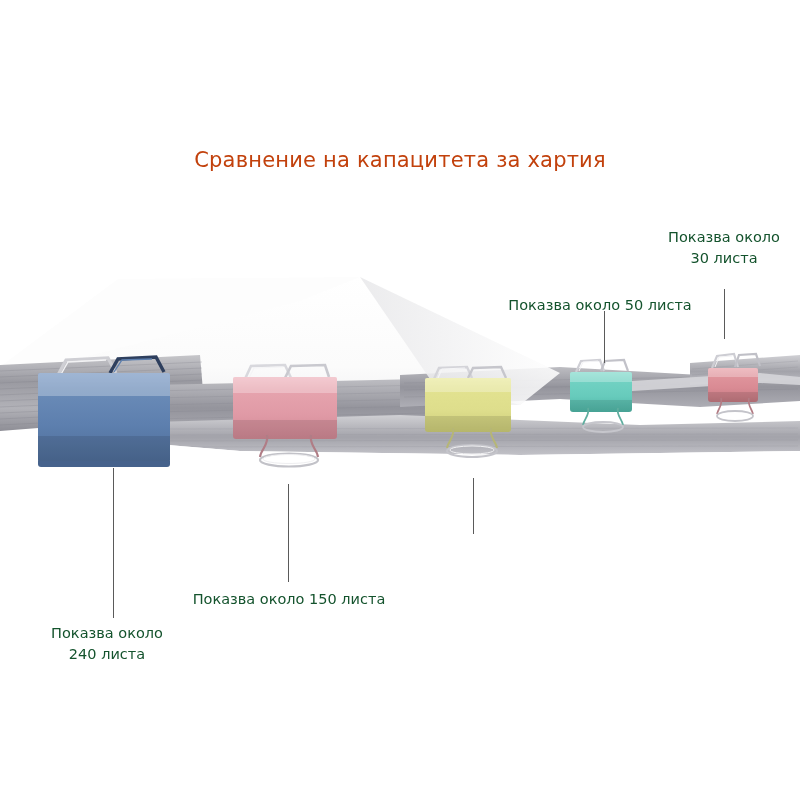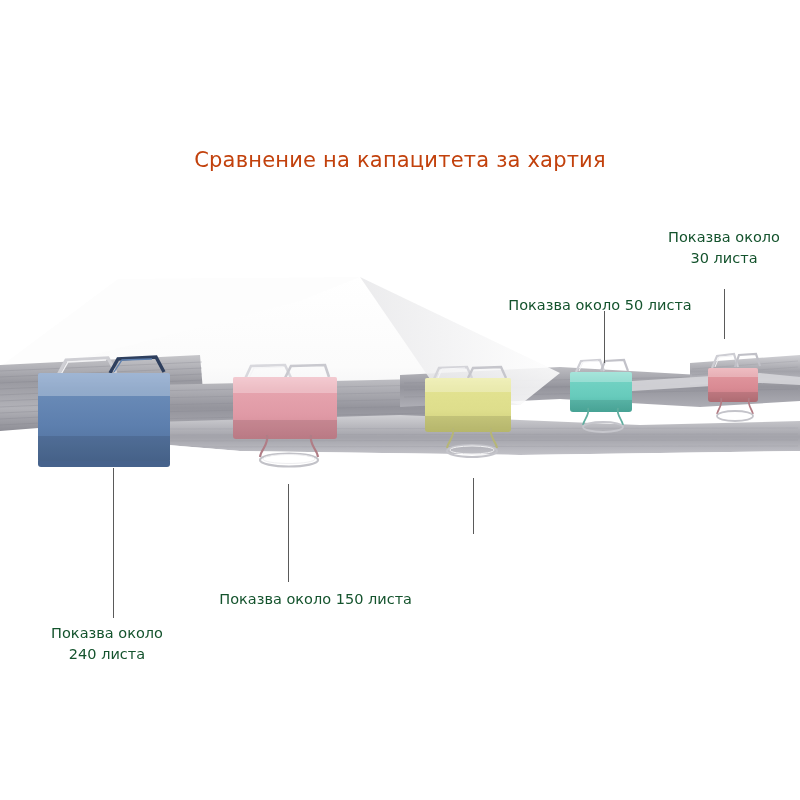--- a/index.html
+++ b/index.html
@@ -279,18 +279,18 @@
   <div class="leader" style="left:473px; top:478px; height:56px;"></div>
   <div class="leader" style="left:604px; top:311px; height:52px;"></div>
   <div class="leader" style="left:724px; top:289px; height:50px;"></div>
 
   <div class="label" style="left:648px; top:227px; width:152px;">Показва около
 30 листа</div>
 
   <div class="label" style="left:500px; top:283px; width:200px;margin-top:12px;">Показва около 50 листа</div>
 
 
-  <div class="label" style="left:166px; top:589px; width:246px;text-align:right;">Показва около 150 листа</div>
+  <div class="label" style="left:166px; top:589px; width:246px;">Показва около 150 листа</div>
 
   <div class="label" style="left:24px; top:623px; width:166px;">Показва около
 240 листа</div>
 
 </div>
 
 </body></html>

